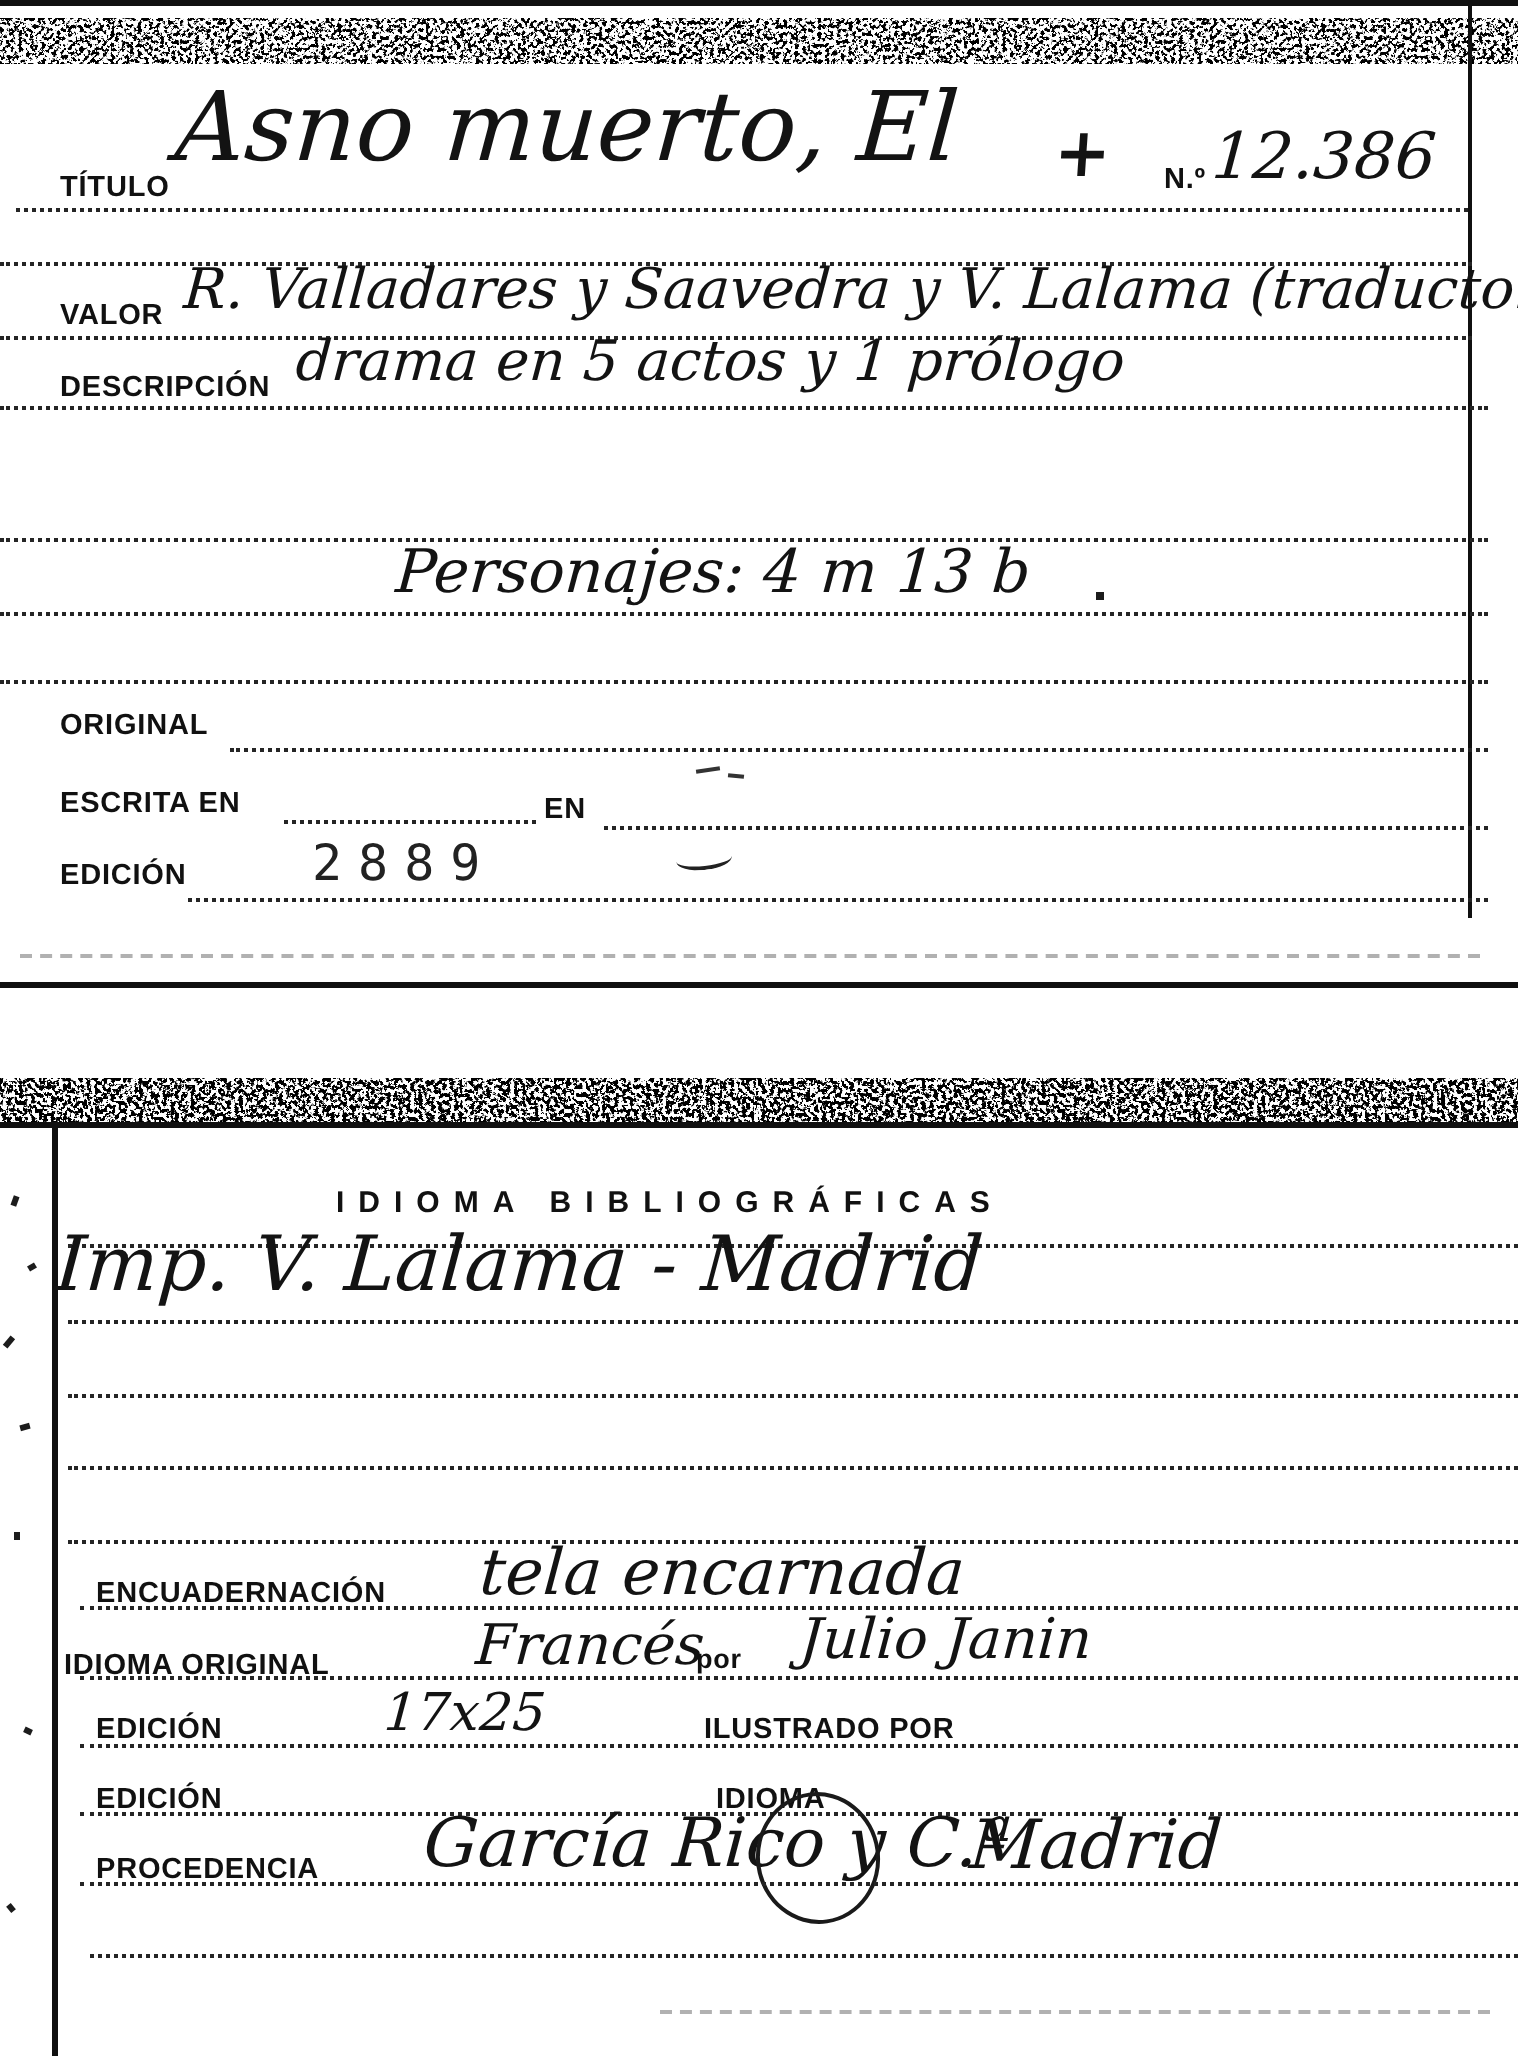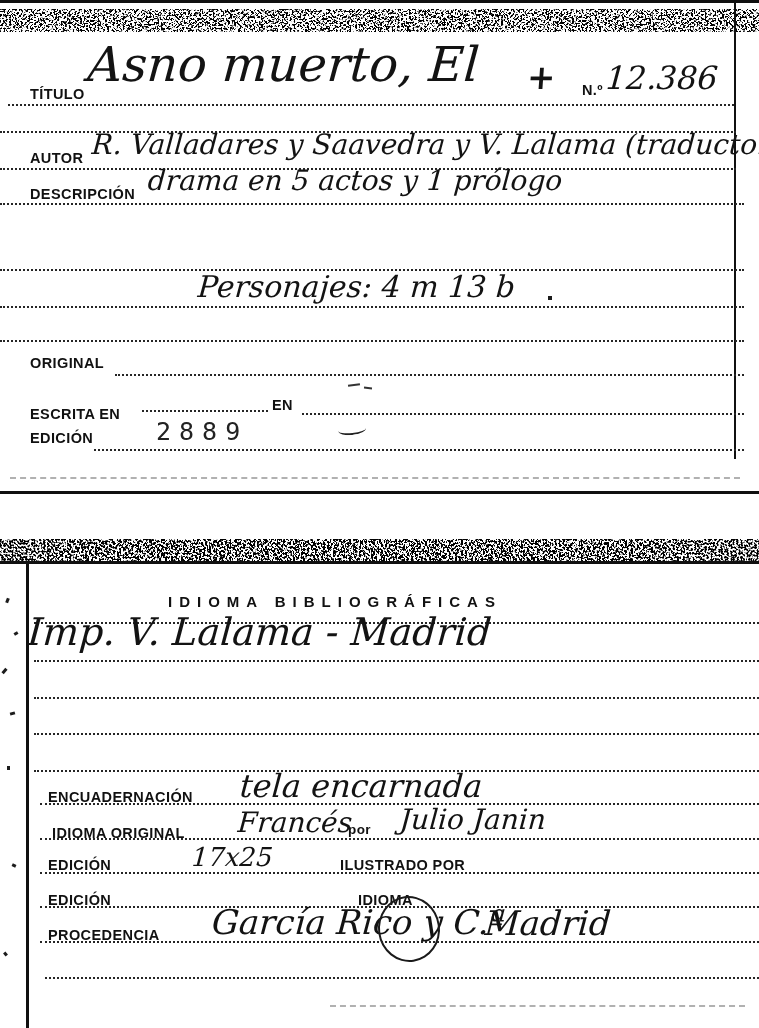--- a/index.html
+++ b/index.html
@@ -45,38 +45,38 @@
 
     <span class="abs label" style="left:30px;top:86px">TÍTULO</span>
     <span class="abs hand" style="left:88px;top:40px;font-size:48px">Asno muerto, El</span>
     <span class="abs hand" style="left:527px;top:60px;font-size:34px;font-weight:700">+</span>
     <span class="abs label" style="left:582px;top:82px">N.º</span>
     <span class="abs hand" style="left:606px;top:62px;font-size:32px">12.386</span>
     <div class="abs dotline" style="left:8px;top:104px;width:726px"></div>
 
     <div class="abs dotline" style="left:0;top:131px;width:736px"></div>
 
-    <span class="abs label" style="left:30px;top:150px">AUTOR</span>
+    <span class="abs label" style="left:30px;top:150px">VALOR</span>
     <span class="abs hand" style="left:92px;top:131px;font-size:28px">R. Valladares y Saavedra y V. Lalama (traductores)</span>
     <div class="abs dotline" style="left:0;top:168px;width:736px"></div>
 
     <span class="abs label" style="left:30px;top:186px">DESCRIPCIÓN</span>
     <span class="abs hand" style="left:148px;top:167px;font-size:28px">drama en 5 actos y 1 prólogo</span>
     <div class="abs dotline" style="left:0;top:203px;width:744px"></div>
 
     <div class="abs dotline" style="left:0;top:269px;width:744px"></div>
     <span class="abs hand" style="left:198px;top:272px;font-size:30px">Personajes: 4 m 13 b</span>
     <div class="abs speck" style="left:548px;top:296px;width:4px;height:4px"></div>
     <div class="abs dotline" style="left:0;top:306px;width:744px"></div>
     <div class="abs dotline" style="left:0;top:340px;width:744px"></div>
 
     <span class="abs label" style="left:30px;top:355px">ORIGINAL</span>
     <div class="abs dotline" style="left:115px;top:374px;width:629px"></div>
 
-    <span class="abs label" style="left:30px;top:406px">ESCRITA EN</span>
+    <span class="abs label" style="left:30px;top:394px">ESCRITA EN</span>
     <div class="abs dotline" style="left:142px;top:410px;width:126px"></div>
     <span class="abs label" style="left:272px;top:397px">EN</span>
     <div class="abs dotline" style="left:302px;top:413px;width:442px"></div>
     <div class="abs tickmark" style="left:348px;top:384px;width:12px;height:2px;transform:rotate(-8deg)"></div>
     <div class="abs tickmark" style="left:364px;top:387px;width:8px;height:2px;transform:rotate(6deg)"></div>
 
     <span class="abs label" style="left:30px;top:430px">EDICIÓN</span>
     <span class="abs stamp" style="left:156px;top:417px">2889</span>
     <div class="abs dotline" style="left:94px;top:449px;width:650px"></div>
     <div class="abs squiggle" style="left:338px;top:424px;width:28px;height:9px;transform:rotate(-6deg)"></div>
@@ -114,29 +114,29 @@
 
     <div class="abs dotline" style="left:34px;top:660px;width:725px"></div>
     <div class="abs dotline" style="left:34px;top:697px;width:725px"></div>
     <div class="abs dotline" style="left:34px;top:733px;width:725px"></div>
     <div class="abs dotline" style="left:34px;top:770px;width:725px"></div>
 
     <span class="abs label" style="left:48px;top:789px">ENCUADERNACIÓN</span>
     <span class="abs hand" style="left:240px;top:770px;font-size:32px">tela encarnada</span>
     <div class="abs dotline" style="left:40px;top:803px;width:719px"></div>
 
-    <span class="abs label" style="left:52px;top:825px">IDIOMA ORIGINAL</span>
+    <span class="abs label" style="left:32px;top:825px">IDIOMA ORIGINAL</span>
     <span class="abs hand" style="left:238px;top:809px;font-size:28px">Francés</span>
     <span class="abs label small" style="left:348px;top:822px;text-transform:lowercase">por</span>
     <span class="abs hand" style="left:400px;top:806px;font-size:28px">Julio Janin</span>
     <div class="abs dotline" style="left:40px;top:838px;width:719px"></div>
 
     <span class="abs label" style="left:48px;top:857px">EDICIÓN</span>
     <span class="abs hand" style="left:192px;top:844px;font-size:26px">17x25</span>
-    <span class="abs label" style="left:340px;top:857px">ILUSTRADO POR</span>
+    <span class="abs label" style="left:352px;top:857px">ILUSTRADO POR</span>
     <div class="abs dotline" style="left:40px;top:872px;width:719px"></div>
 
     <span class="abs label" style="left:48px;top:892px">EDICIÓN</span>
     <span class="abs label" style="left:358px;top:892px">IDIOMA</span>
     <div class="abs dotline" style="left:40px;top:906px;width:719px"></div>
 
     <span class="abs label" style="left:48px;top:927px">PROCEDENCIA</span>
     <span class="abs hand" style="left:212px;top:905px;font-size:34px">García Rico y C.ª</span>
     <div class="abs flourish-circle" style="left:378px;top:896px;width:58px;height:62px"></div>
     <span class="abs hand" style="left:485px;top:906px;font-size:34px">Madrid</span>

